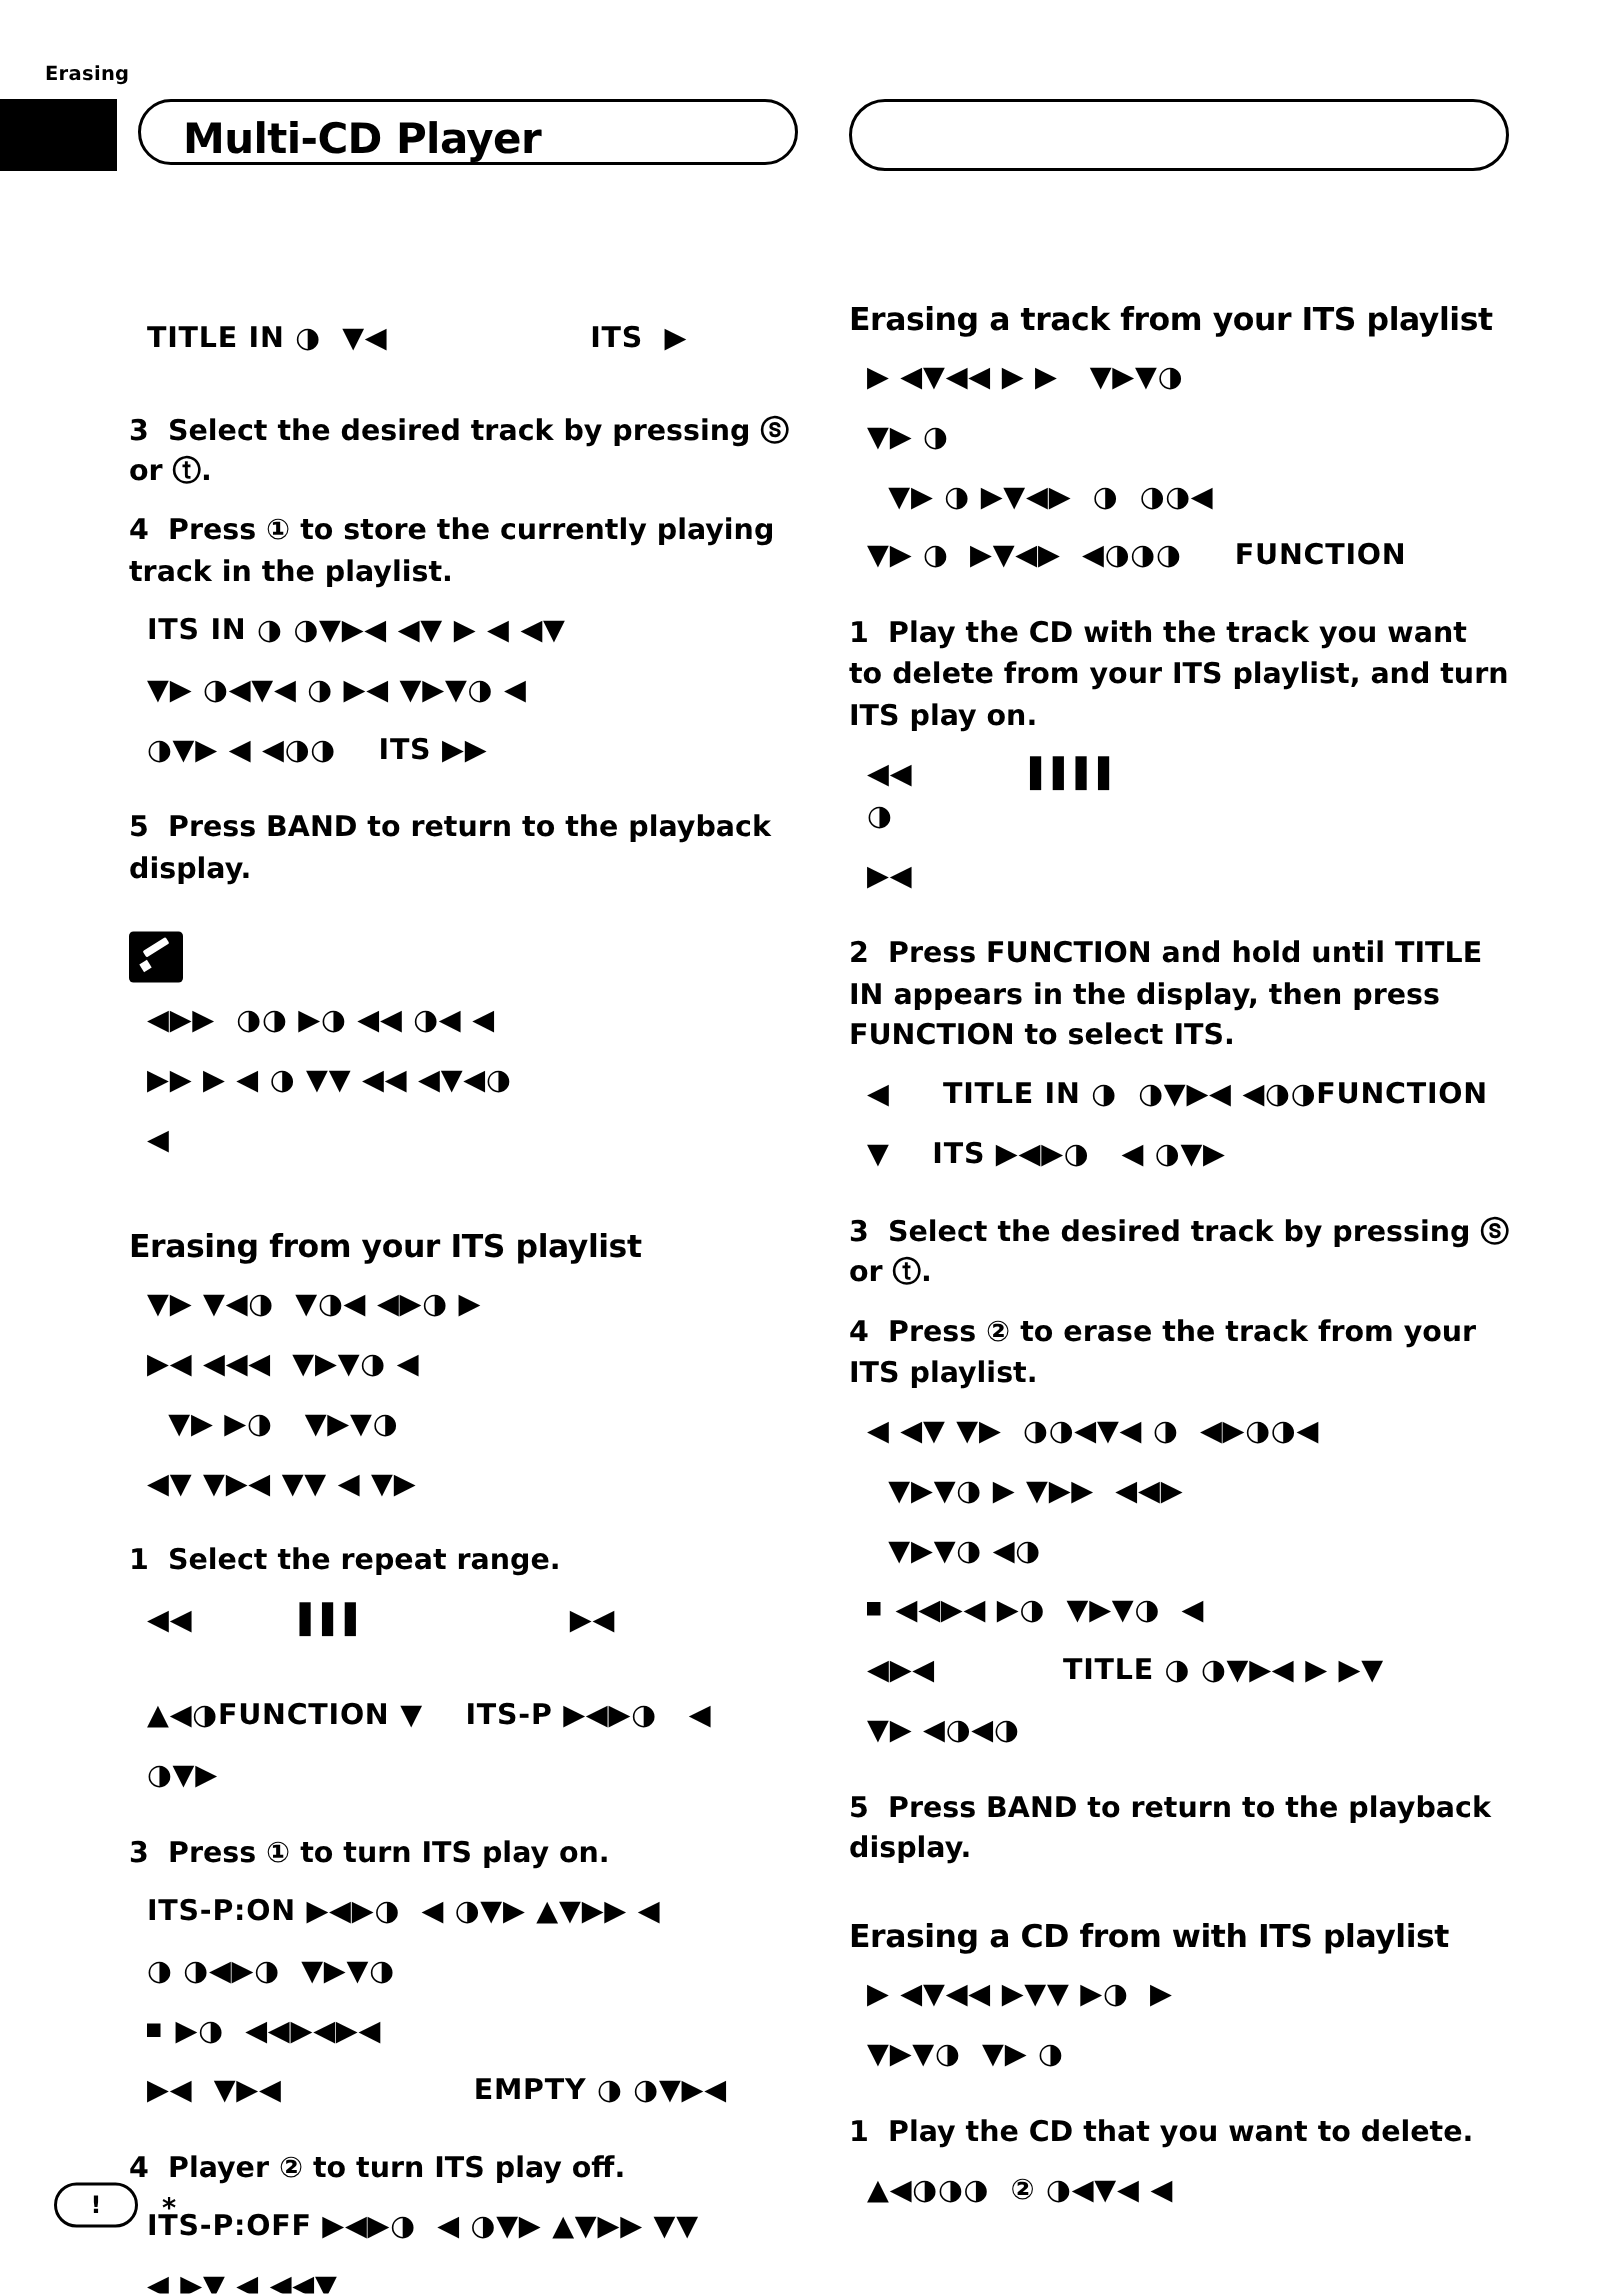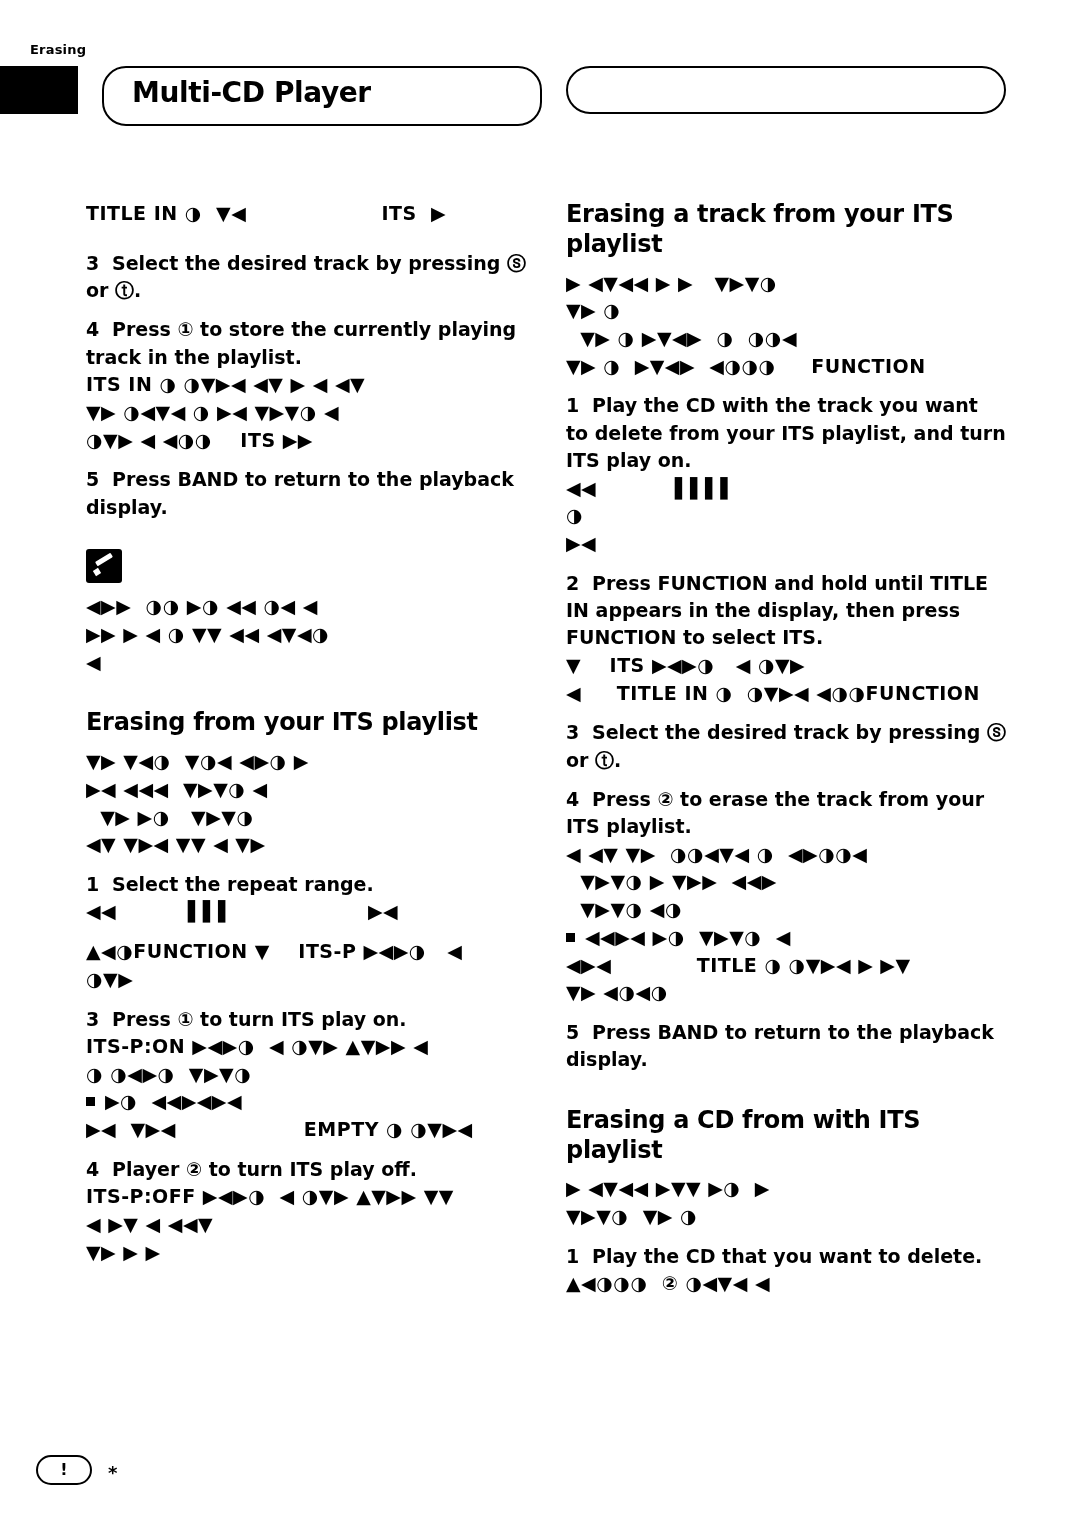--- a/index.html
+++ b/index.html
@@ -28,24 +28,24 @@
   .black-tab {
     position: absolute;
     left: 0px;
     top: 66px;
     width: 78px;
     height: 48px;
     background: #000000;
   }
   .title-pill {
     position: absolute;
-    left: 102px;
+    left: 92px;
     top: 66px;
     width: 440px;
-    height: 60px;
+    height: 44px;
     border: 2px solid #000000;
     border-radius: 24px;
     box-sizing: border-box;
   }
   .title-pill .title-text {
     position: absolute;
     left: 28px;
     top: 8px;
     font-size: 28px;
     font-weight: bold;
@@ -66,38 +66,38 @@
   .col {
     position: absolute;
     top: 200px;
     width: 440px;
   }
   .col-left { left: 86px; }
   .col-right { left: 566px; }
 
   
   .h2 {
-    font-size: 24px;
+    font-size: 21px;
     font-weight: bold;
     line-height: 1.24;
     letter-spacing: -0.3px;
     margin: 0 0 10px 0;
   }
   .step {
     font-size: 19px;
     font-weight: bold;
     line-height: 1.44;
     margin: 0;
   }
   .step .num { display: inline-block; min-width: 26px; }
   .glyphline {
     font-size: 19px;
     font-weight: bold;
     line-height: 1.46;
-    margin: 0;
+    margin: 12px;
     white-space: pre-wrap;
     letter-spacing: 0.5px;
   }
   .spacer-s { height: 12px; }
   .spacer-m { height: 22px; }
   .spacer-l { height: 32px; }
 
   
   .note-icon {
     width: 36px;
@@ -250,22 +250,22 @@
   <p class="step">
     <span class="num">1</span><span>Play the CD with the track you want to delete from your ITS playlist, and turn ITS play on.</span>
   </p>
   <p class="glyphline">◀◀          ▐▐▐▐                                        ◑</p>
   <p class="glyphline">▶◀</p>
   <div class="spacer-s"></div>
 
   <p class="step">
     <span class="num">2</span><span>Press FUNCTION and hold until TITLE IN appears in the display, then press FUNCTION to select ITS.</span>
   </p>
+  <p class="glyphline">◀     TITLE IN ◑  ◑▼▶◀ ◀◑◑FUNCTION</p>
   <p class="glyphline">▼    ITS ▶◀▶◑   ◀ ◑▼▶</p>
-  <p class="glyphline">◀     TITLE IN ◑  ◑▼▶◀ ◀◑◑FUNCTION</p>
   <div class="spacer-s"></div>
 
   <p class="step">
     <span class="num">3</span><span>Select the desired track by pressing ⓢ or ⓣ.</span>
   </p>
   <div class="spacer-s"></div>
 
   <p class="step">
     <span class="num">4</span><span>Press ② to erase the track from your ITS playlist.</span>
   </p>

